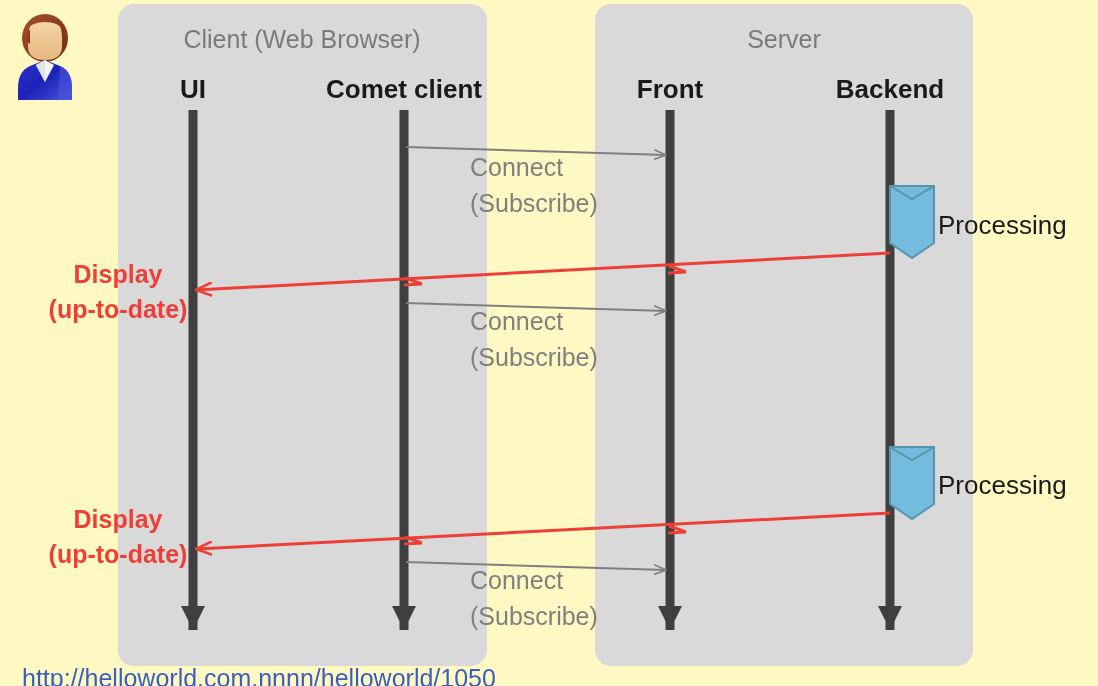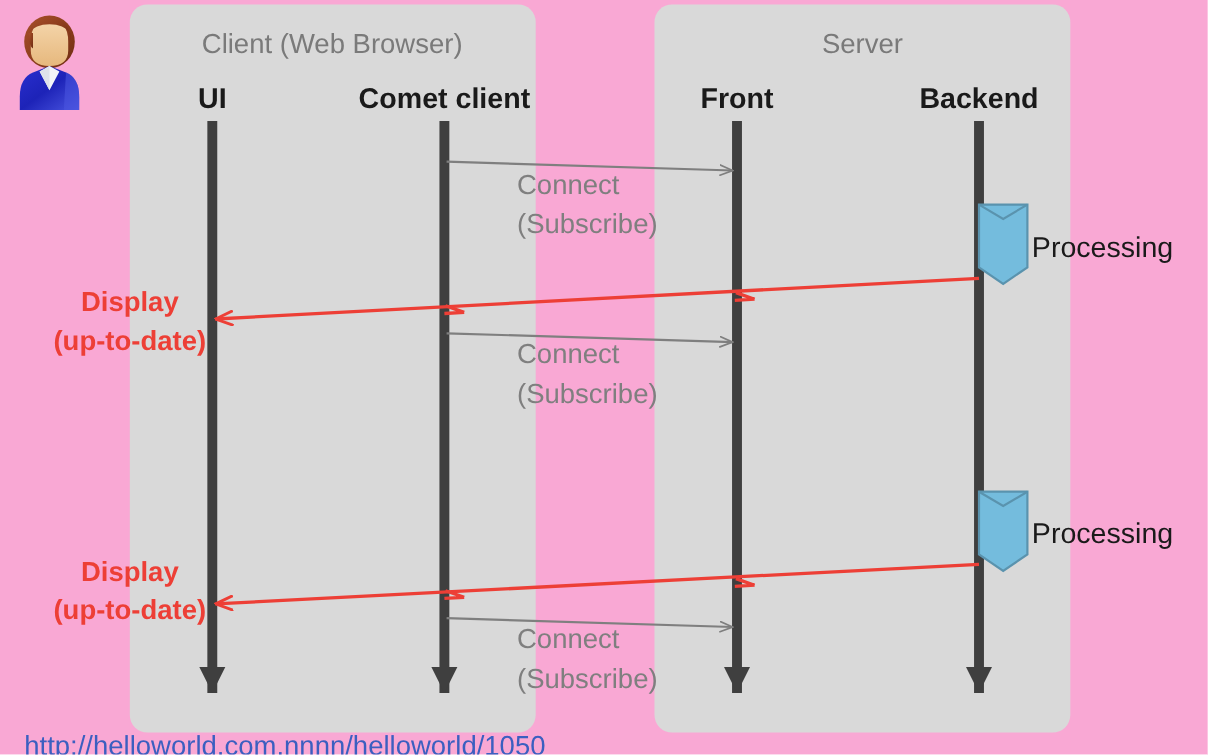--- a/index.html
+++ b/index.html
@@ -10,21 +10,21 @@
   body {
     width: 1098px;
     height: 686px;
     overflow: hidden;
     font-family: "Liberation Sans", sans-serif;
   }
   #stage {
     position: relative;
     width: 1098px;
     height: 686px;
-    background: #f9a8d4;
+    background: #fef9c3;
   }
   #diagram {
     position: absolute;
     top: 0;
     left: 0;
   }
   .panel-title {
     font-family: "Liberation Sans", sans-serif;
     font-size: 25px;
     fill: #7a7a7a;

